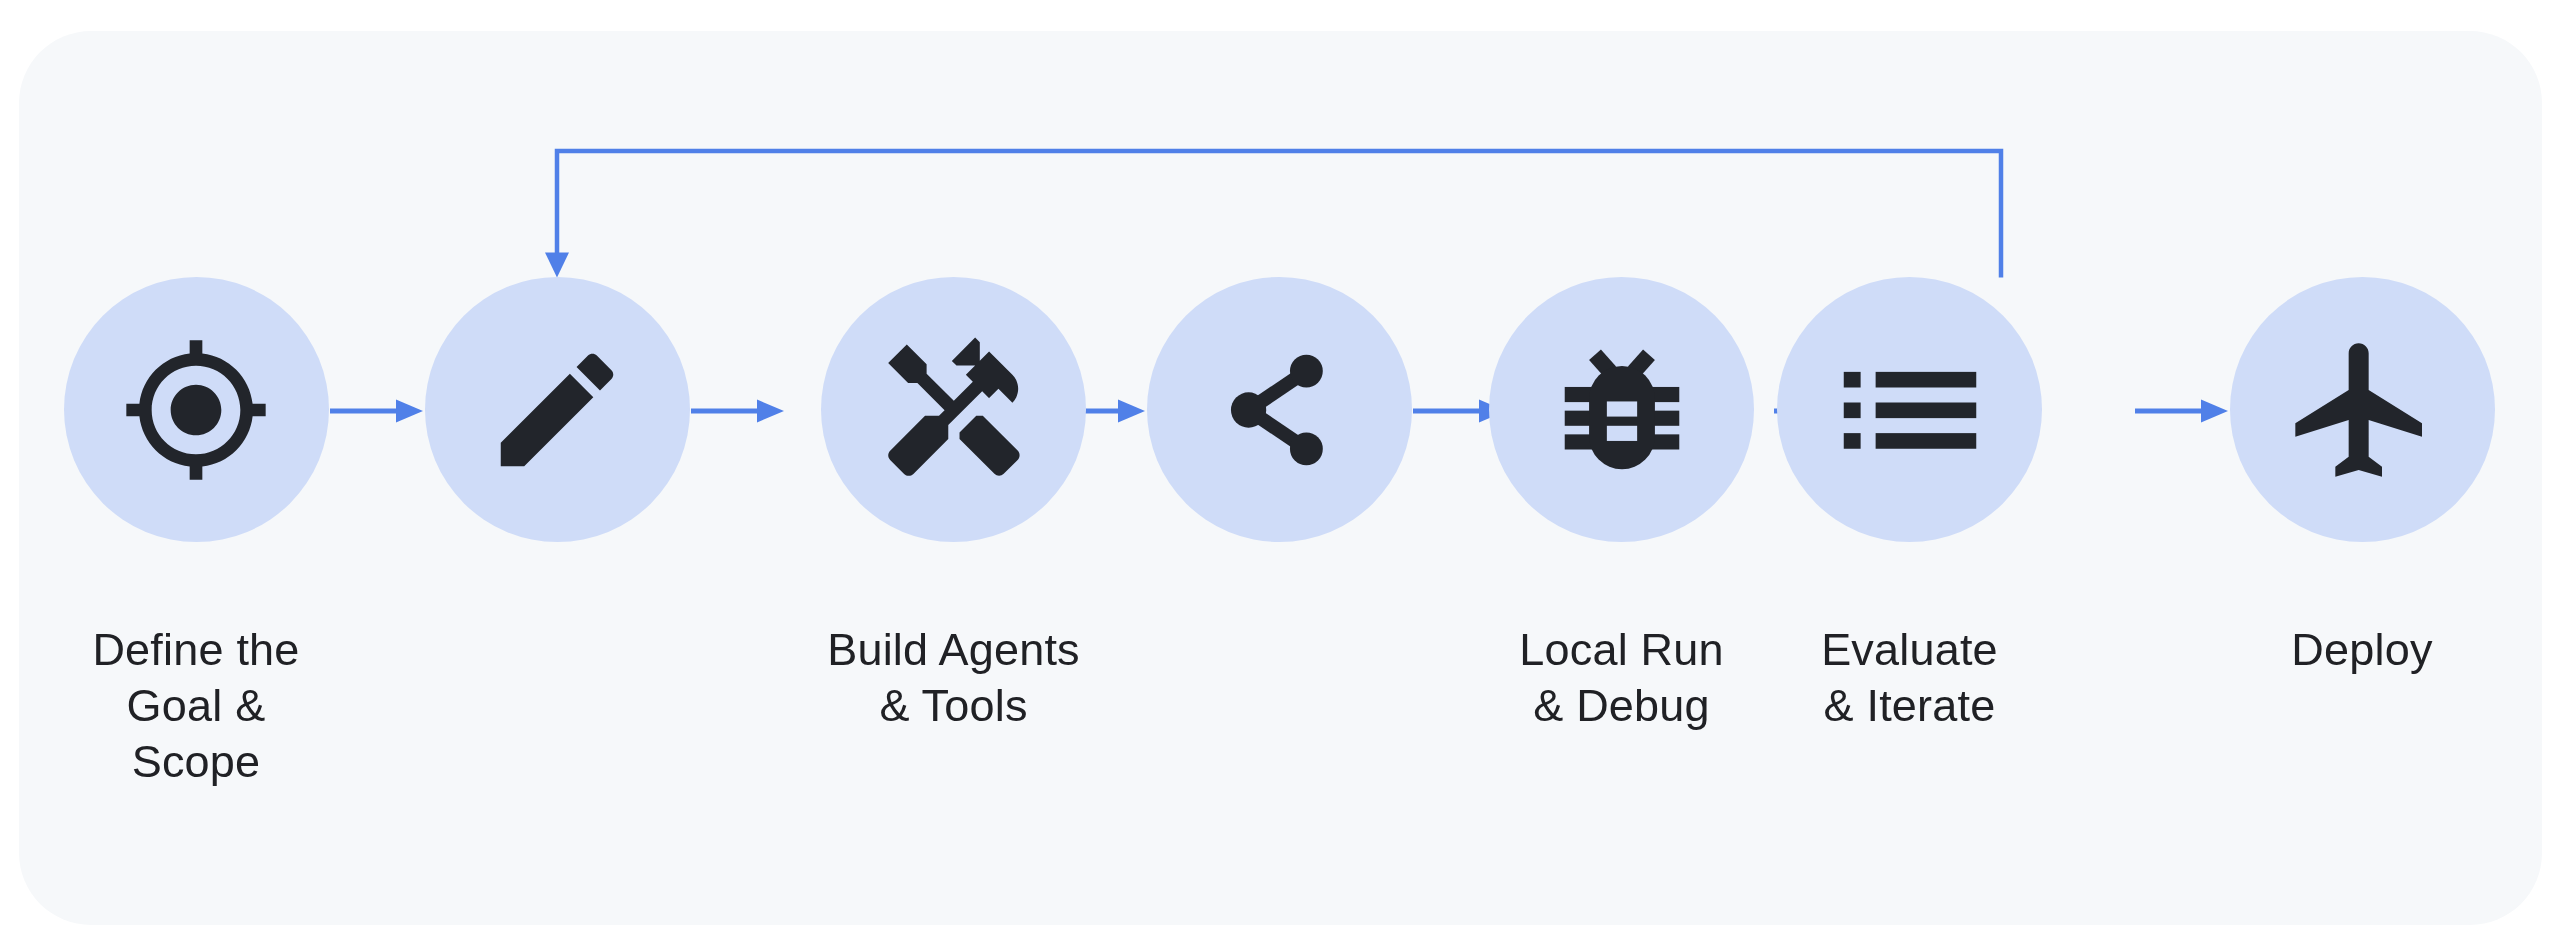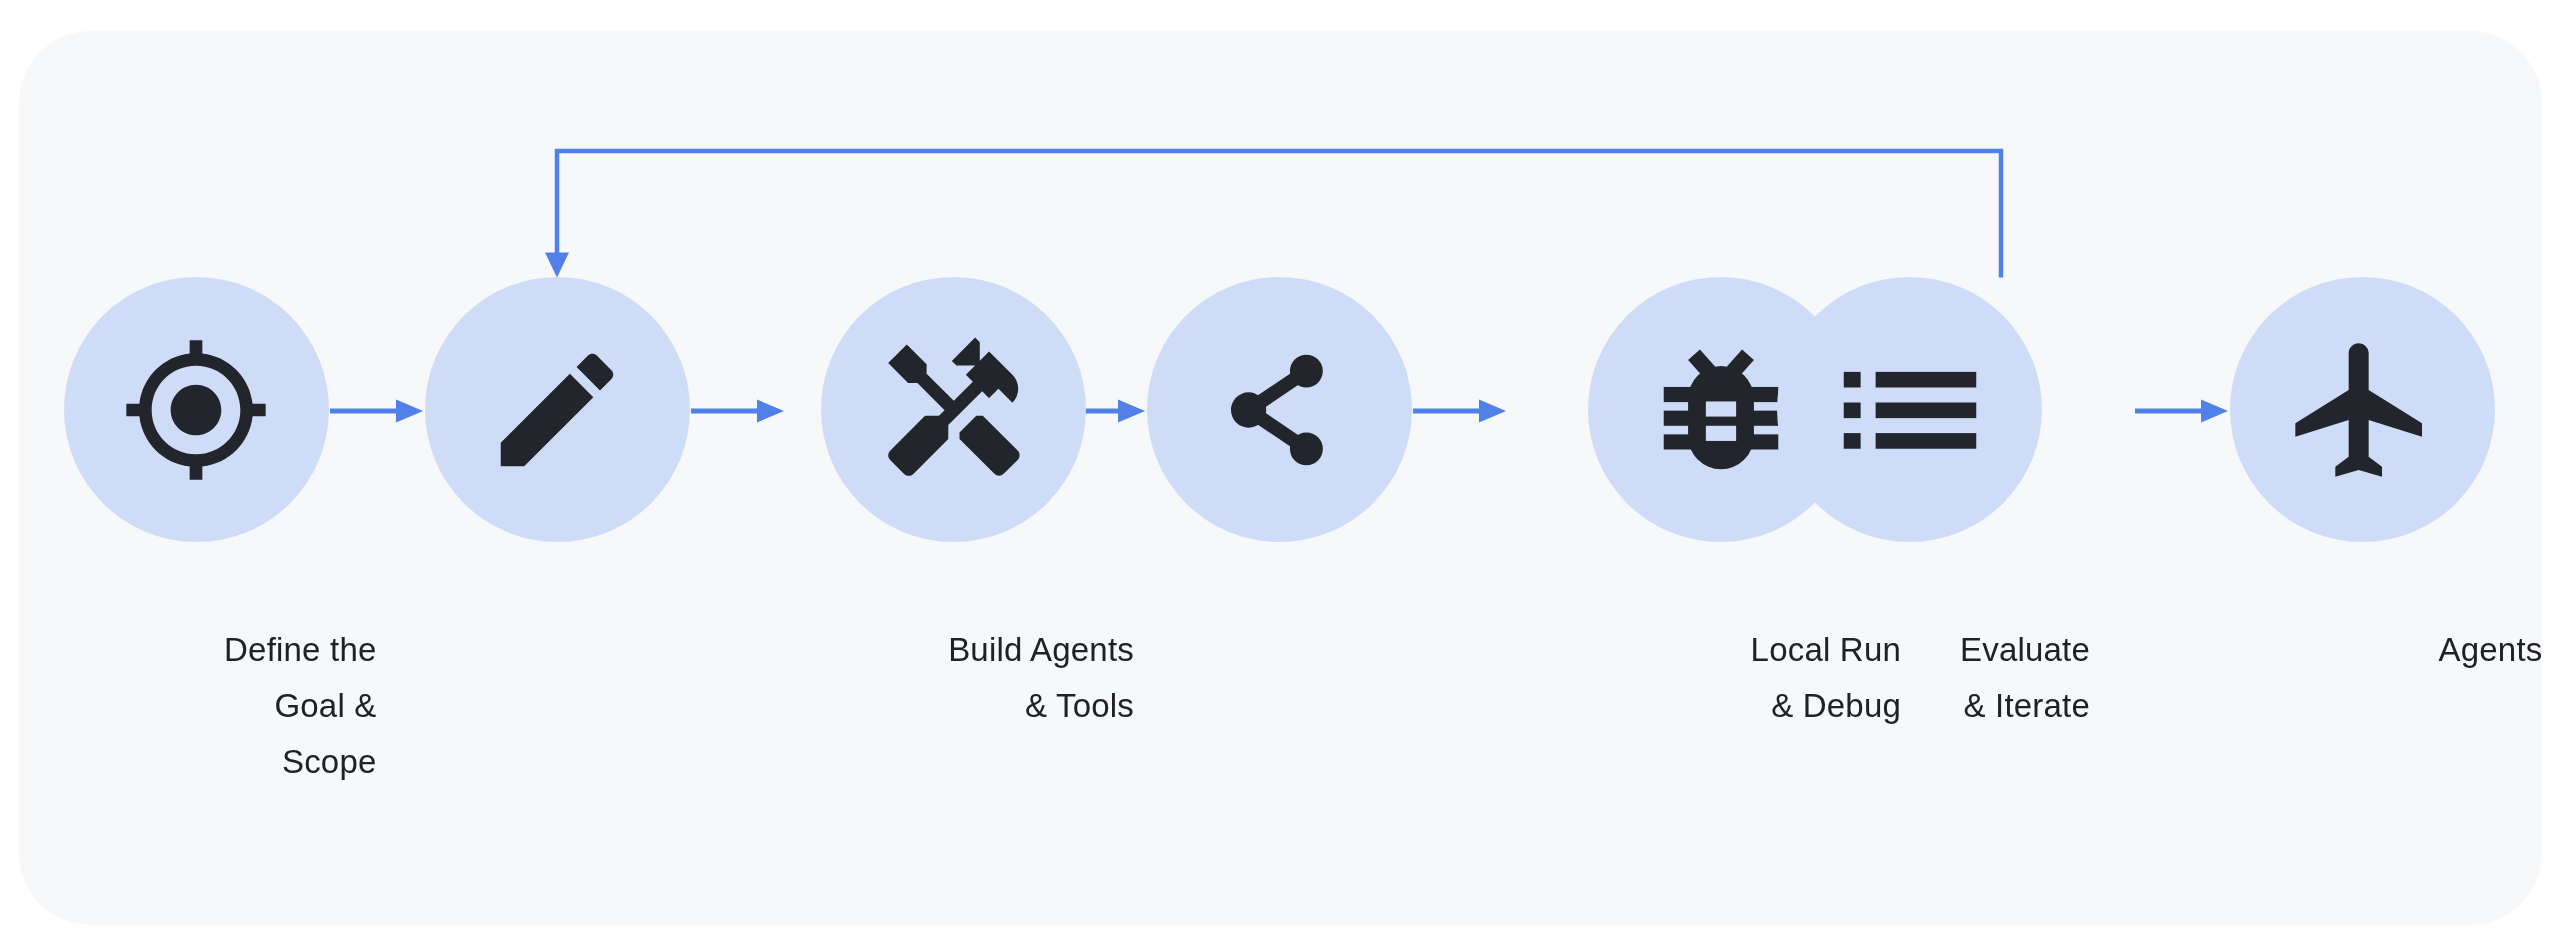--- a/index.html
+++ b/index.html
@@ -48,26 +48,25 @@
     background: var(--node-fill, #cfdcf8);
     display: flex;
     align-items: center;
     justify-content: center;
   }
   .circle svg {
     display: block;
   }
   .step-label {
     margin-top: 80px;
-    font-size: 33px;
+    font-size: 45px;
     line-height: 56px;
     color: var(--text-color, #202125);
     white-space: pre-line;
     letter-spacing: 0.2px;
-    text-align: right;
   }
 </style>
 </head>
 <body>
 
 <div class="stage">
   <div class="card"></div>
   <svg class="arrows-overlay" width="2566" height="952" viewBox="0 0 2566 952" xmlns="http://www.w3.org/2000/svg">
       <line x1="330" y1="411" x2="400" y2="411" stroke="#5080e8" stroke-width="5"></line>
       <polygon points="396,399.5 423,411 396,422.5" fill="#5080e8"></polygon>
@@ -118,21 +117,21 @@
             <g stroke="#22252b" stroke-width="2.3" fill="none">
               <line x1="7" y1="12" x2="16.5" y2="5.6"></line>
               <line x1="7" y1="12" x2="16.5" y2="18.4"></line>
             </g>
             <circle cx="16.5" cy="5.6" r="2.7" fill="#22252b"></circle>
             <circle cx="7" cy="12" r="2.9" fill="#22252b"></circle>
             <circle cx="16.5" cy="18.4" r="2.7" fill="#22252b"></circle>
           </svg>
         </div>
       </div>
-      <div class="step" style="left: 1540px;">
+      <div class="step" style="left: 1441px;">
         <div class="circle">
           <svg width="158" height="158" viewBox="0 0 24 24">
             <g stroke="#22252b" stroke-width="2.4">
               <line x1="7.9" y1="3.6" x2="10.2" y2="6.2"></line>
               <line x1="16.1" y1="3.6" x2="13.8" y2="6.2"></line>
             </g>
             <rect x="3.3" y="8.5" width="17.4" height="2.3" fill="#22252b"></rect>
             <rect x="3.3" y="12.1" width="17.4" height="2.3" fill="#22252b"></rect>
             <rect x="3.3" y="15.7" width="17.4" height="2.3" fill="#22252b"></rect>
             <rect x="7" y="5.3" width="10" height="15.7" rx="5" fill="#22252b"></rect>
@@ -156,16 +155,16 @@
         </div>
         <div class="step-label">Evaluate
 &amp; Iterate</div>
       </div>
       <div class="step" style="left: 2181.5px;">
         <div class="circle">
           <svg width="160" height="160" viewBox="0 0 24 24">
             <path fill="#22252b" d="M21 16v-2l-8-5V3.5c0-.83-.67-1.5-1.5-1.5S10 2.67 10 3.5V9l-8 5v2l8-2.5V19l-2 1.5V22l3.5-1 3.5 1v-1.5L13 19v-5.5l8 2.5z"></path>
           </svg>
         </div>
-        <div class="step-label">Agents</div>
+        <div class="step-label">Deploy</div>
       </div>
     </div>
 </div>
 
 </body></html>

